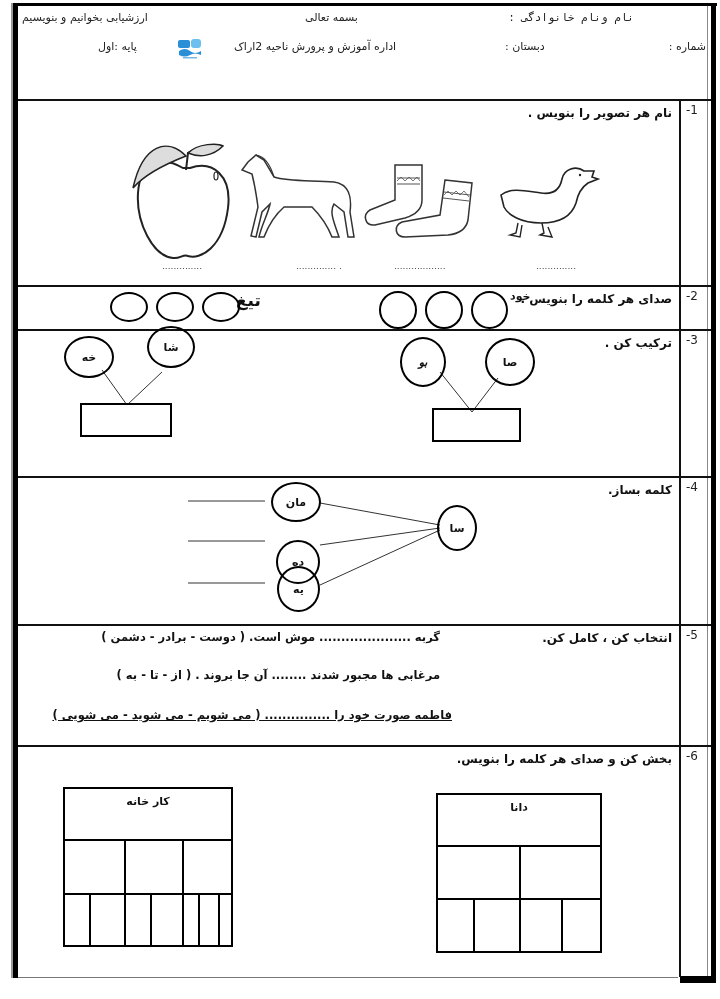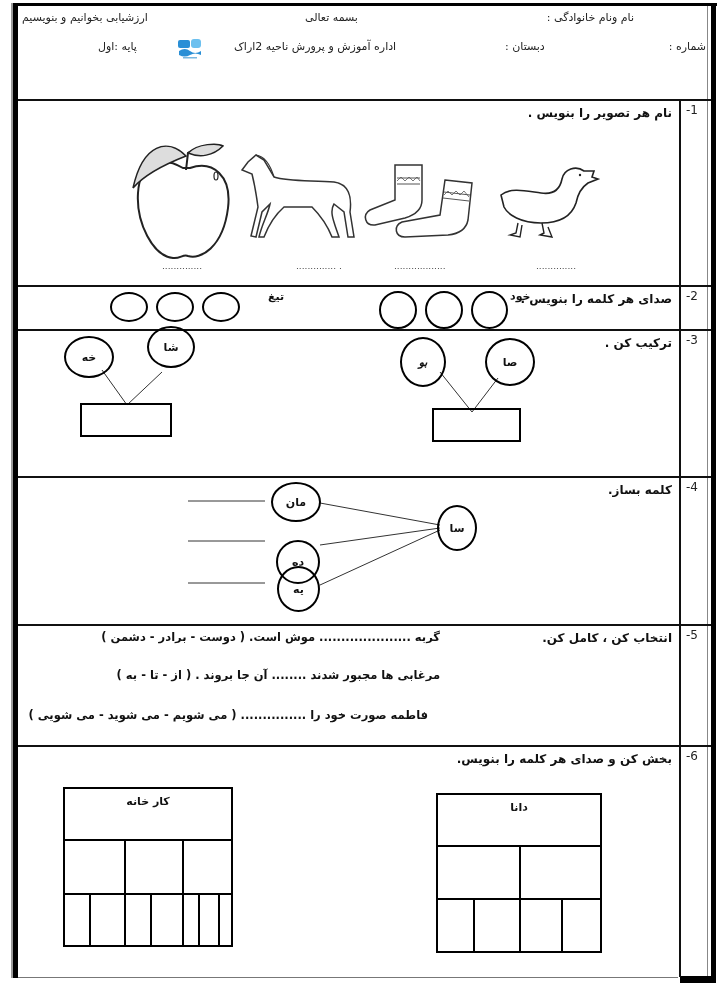--- a/index.html
+++ b/index.html
@@ -30,21 +30,21 @@
 <body>
 
 <div class="abs frame-top"></div>
 <div class="abs frame-left"></div>
 <div class="abs frame-right"></div>
 <div class="abs frame-right-inner"></div>
 <div class="abs frame-bottom"></div>
 <div class="abs frame-bottom-right"></div>
 
 <div>
-  <div class="abs hdr-text" style="right:86px; top:11px;">نام ونام خانوادگی :</div>
+  <div class="abs hdr-text" style="right:86px; top:11px;font-family:Liberation Mono, monospace;">نام ونام خانوادگی :</div>
   <div class="abs hdr-text" style="left:305px; top:11px;">بسمه تعالی</div>
   <div class="abs hdr-text" style="left:22px; top:11px;">ارزشیابی بخوانیم و بنویسیم</div>
   <div class="abs hdr-text" style="right:14px; top:40px;">شماره :</div>
   <div class="abs hdr-text" style="left:505px; top:40px;">دبستان :</div>
   <div class="abs hdr-text" style="left:234px; top:40px;">اداره آموزش و پرورش ناحیه 2اراک</div>
   <div class="abs logo">
     <svg width="26" height="24" viewBox="0 0 26 24">
       <rect x="1" y="2" width="12" height="8" rx="2" fill="#2a8fd6"></rect>
       <rect x="14" y="1" width="10" height="9" rx="3" fill="#6cc0ef"></rect>
       <path d="M2 13 Q8 9 13 13 T24 13 L24 17 Q18 14 13 17 T2 17 Z" fill="#2a8fd6"></path>
@@ -102,21 +102,21 @@
 </section>
 
 <section>
   <div class="abs q-num" style="left:686px; top:289px;">-2</div>
   <div class="abs q-title" style="right:48px; top:292px;">صدای هر کلمه را بنویس .</div>
   <div class="abs q-title" style="left:510px; top:290px; font-size:11px;">خود</div>
   <div class="abs ell" style="left:471px; top:291px; width:37px; height:38px;"></div>
   <div class="abs ell" style="left:425px; top:291px; width:38px; height:38px;"></div>
   <div class="abs ell" style="left:379px; top:291px; width:38px; height:38px;"></div>
 
-  <div class="abs q-title" style="left:236px; top:290px; font-size:11px;margin-left:32px;">تیغ</div>
+  <div class="abs q-title" style="left:236px; top:290px; font-size:17px;">تیغ</div>
   <div class="abs ell" style="left:202px; top:292px; width:38px; height:30px;"></div>
   <div class="abs ell" style="left:156px; top:292px; width:38px; height:30px;"></div>
   <div class="abs ell" style="left:110px; top:292px; width:38px; height:30px;"></div>
 </section>
 
 <section>
   <div class="abs q-num" style="left:686px; top:333px;">-3</div>
   <div class="abs q-title" style="right:48px; top:336px;">ترکیب کن .</div>
 
   <svg style="left:0; top:0;" width="720" height="999">
@@ -155,21 +155,21 @@
   <div class="abs" style="left:188px; top:495px; width:77px; height:10px;"></div>
   <div class="abs" style="left:188px; top:535px; width:77px; height:10px;"></div>
   <div class="abs" style="left:188px; top:577px; width:77px; height:10px;"></div>
 </section>
 
 <section>
   <div class="abs q-num" style="left:686px; top:628px;">-5</div>
   <div class="abs q-title" style="right:48px; top:631px;">انتخاب کن ، کامل کن.</div>
   <div class="abs q5-line" style="right:280px; top:630px;">گربه ..................... موش است. ( دوست - برادر - دشمن )</div>
   <div class="abs q5-line" style="right:280px; top:668px;">مرغابی ها مجبور شدند ........ آن جا بروند . ( از - تا - به )</div>
-  <div class="abs q5-line" style="right:292px; top:708px;">فاطمه صورت خود را ............... ( می شویم - می شوید - می شویی )</div>
+  <div class="abs q5-line" style="right:268px; top:708px;text-decoration:underline;">فاطمه صورت خود را ............... ( می شویم - می شوید - می شویی )</div>
 </section>
 
 <section>
   <div class="abs q-num" style="left:686px; top:749px;">-6</div>
   <div class="abs q-title" style="right:48px; top:752px;">بخش کن و صدای هر کلمه را بنویس.</div>
 
   <table class="grid-tbl" style="left:436px; top:793px; width:166px;padding-left:17px;">
     <tbody>
         <tr style="height:52px;">
           <td colspan="4" class="word-cell">دانا</td>

